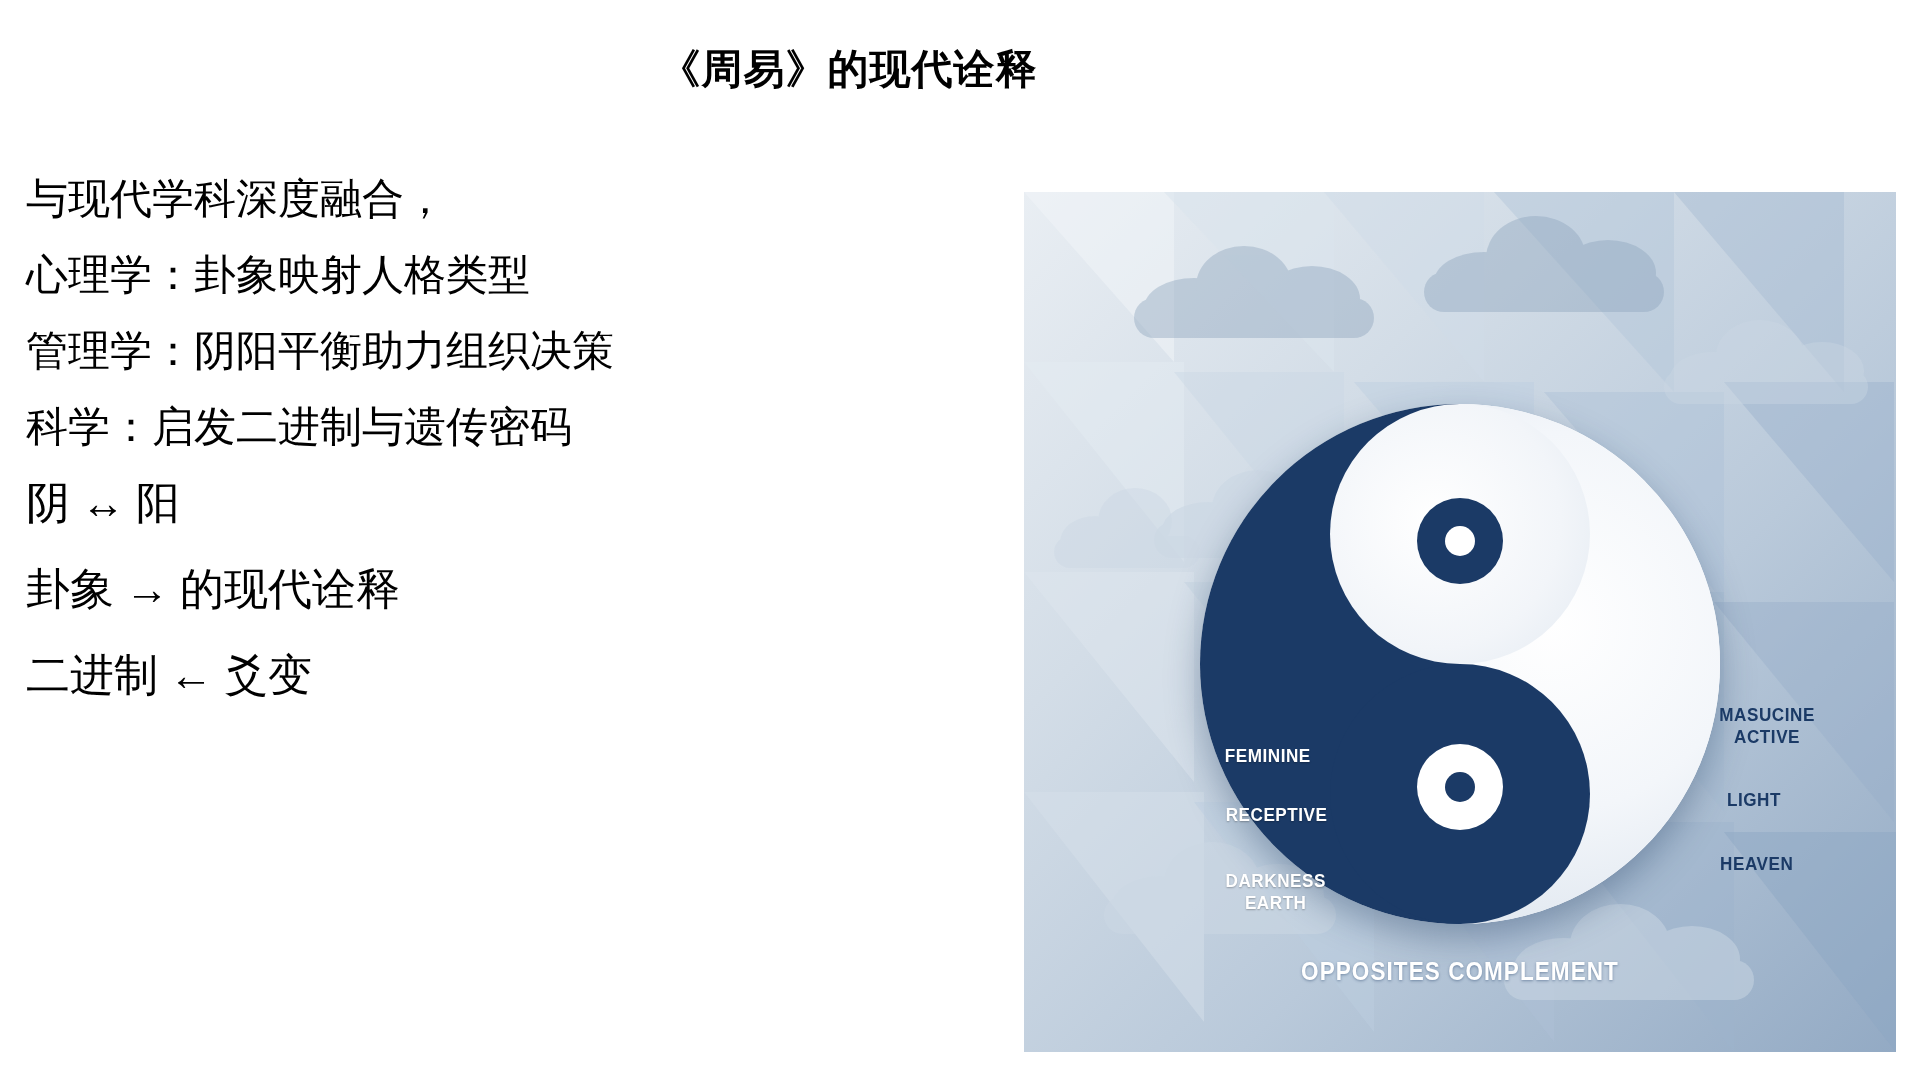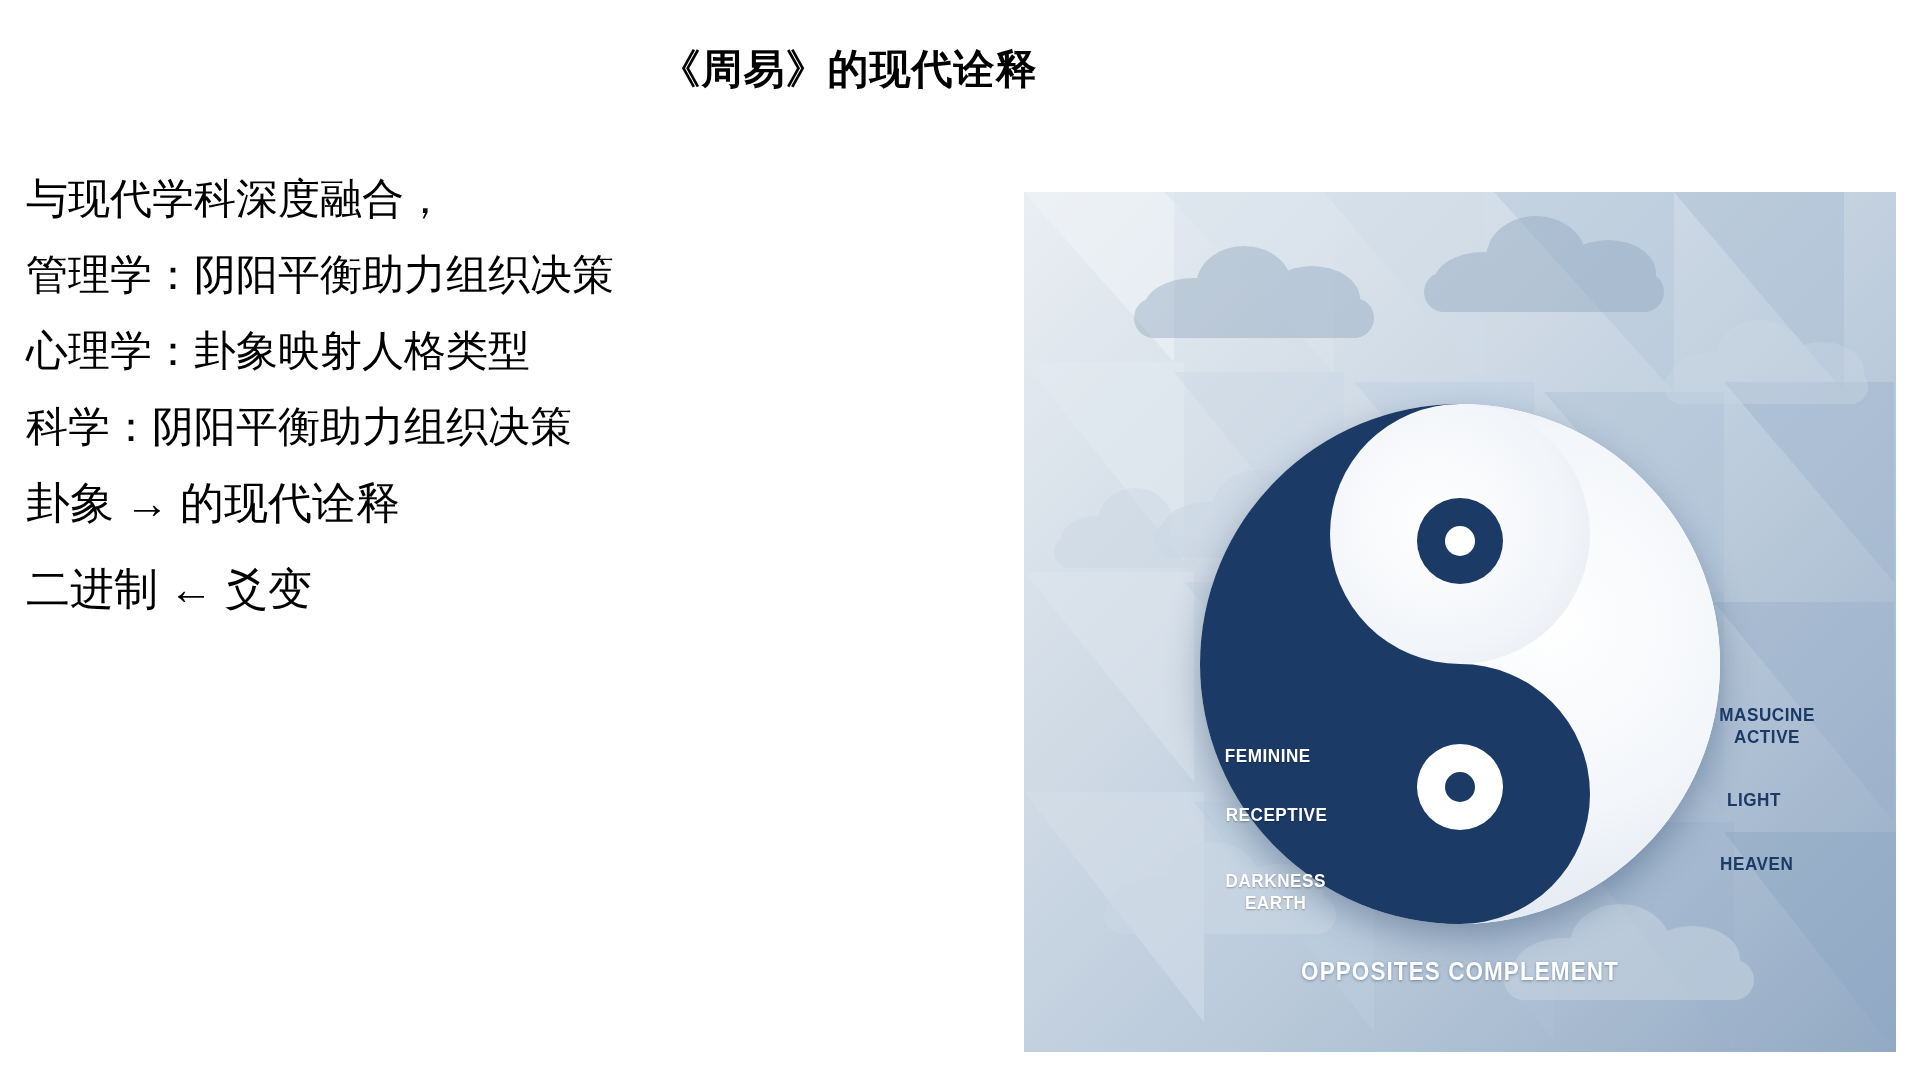--- a/index.html
+++ b/index.html
@@ -153,23 +153,24 @@
     text-shadow:0 1px 3px rgba(30,60,100,.45);
   }
 </style>
 </head>
 <body>
 
 <div id="slide-title">《周易》的现代诠释</div>
 
 <div id="body-text">
   <div class="tline sans">与现代学科深度融合，</div>
+  <div class="tline sans">心理学：卦象映射人格类型</div>
   <div class="tline sans">管理学：阴阳平衡助力组织决策</div>
-  <div class="tline sans">心理学：卦象映射人格类型</div>
-  <div class="tline sans">科学：阴阳平衡助力组织决策</div>
+  <div class="tline sans">科学：启发二进制与遗传密码</div>
+  <div class="tline serif">阴 ↔ 阳</div>
   <div class="tline serif">卦象 → 的现代诠释</div>
   <div class="tline serif">二进制 ← 爻变</div>
 </div>
 
 <div id="illustration">
 
   <div class="bg-base"></div>
 
   <div class="facets">
     <div class="fa" style="left:0;top:0;border-width:0 150px 170px 0;border-color:transparent #f0f4f8 transparent transparent;opacity:.55"></div>

